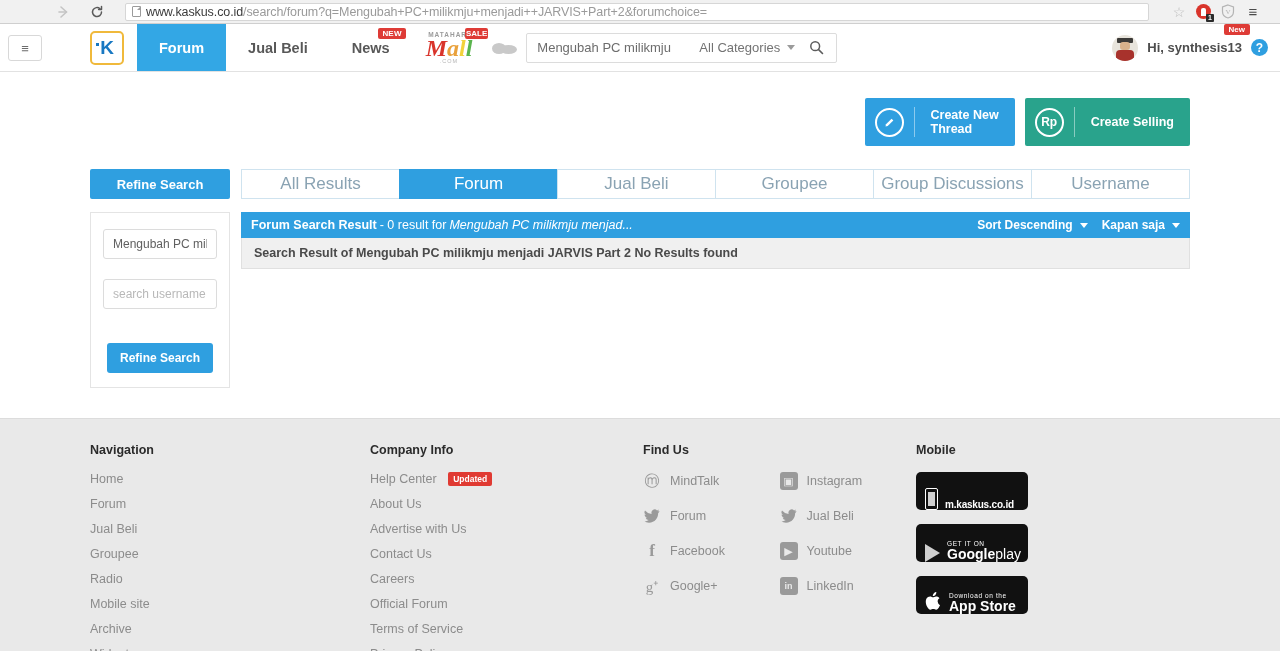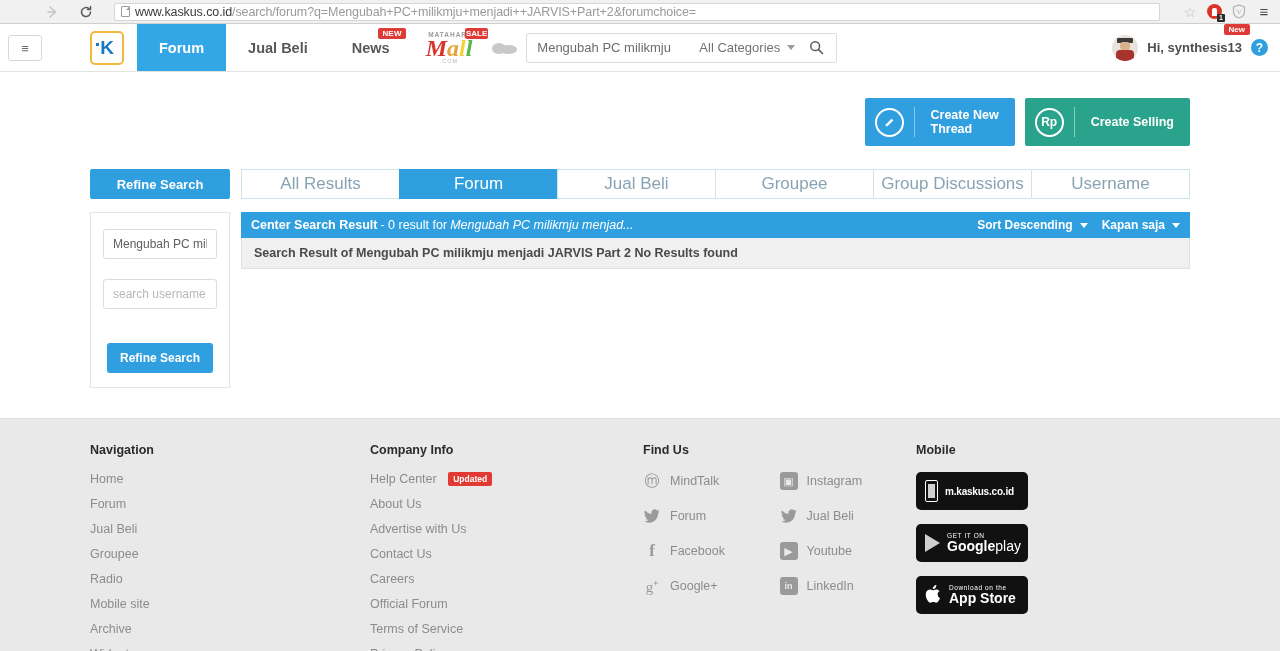--- a/index.html
+++ b/index.html
@@ -10,21 +10,21 @@
     overflow: hidden;
   }
 
   
   .browser-bar {
     height: 24px;
     background: #f1f1f1;
     border-bottom: 1px solid #cfcfcf;
     display: flex;
     align-items: center;
-    padding: 0 8px;
+    padding: 0 19px;
     gap: 14px;
   }
   .nav-btn {
     width: 20px; height: 20px;
     display: flex; align-items: center; justify-content: center;
     color: #5a5a5a; font-size: 14px; line-height: 1;
     flex: none;
   }
   .nav-btn.disabled { color: #bdbdbd; }
   .urlbar {
@@ -336,21 +336,21 @@
   .sico {
     width: 18px; height: 18px; flex: none;
     display:flex; align-items:center; justify-content:center;
     color: #9a9a9a; font-size: 15px;
   }
   .sico.sq { background: #9a9a9a; color: #e9e9e9; border-radius: 3px; font-size: 11px; }
   .slabel { font-size: 12.5px; color: #8c8c8c; }
   .store-badge {
     width: 112px; height: 38px;
     background: #111111; border-radius: 5px;
-    display: flex; align-items: center; gap: 7px;
+    display: flex; align-items: flex-end; gap: 7px;
     padding: 0 9px; margin-bottom: 14px;
     color: #fff;
   }
   .phone-ico {
     width: 13px; height: 22px; border: 1.5px solid #fff;
     border-radius: 2px; flex: none; position: relative;
   }
   .phone-ico:after {
     content:""; position:absolute; left:2px; top:2.5px;
     width:7px; height:14px; background:#d0d0d0;
@@ -494,21 +494,21 @@
 
     <div class="content-row">
       <div class="sidebar">
         <input class="side-input" value="Mengubah PC mili" placeholder="search keyword" style="">
         <input class="side-input" placeholder="search username" style="">
         <button class="refine-btn">Refine Search</button>
       </div>
 
       <div class="results">
         <div class="result-head">
-          <span class="rh-title">Center Search Result</span>
+          <span class="rh-title">Forum Search Result</span>
           <span class="rh-sub">- 0 result for</span>
           <span class="rh-query rh-sub">Mengubah PC milikmju menjad...</span>
           <span class="rh-right">
             <span class="rh-ctl">
               <span>Sort Descending</span>
               <span class="caret-white"></span>
             </span>
             <span class="rh-ctl">
               <span>Kapan saja</span>
               <span class="caret-white"></span>

